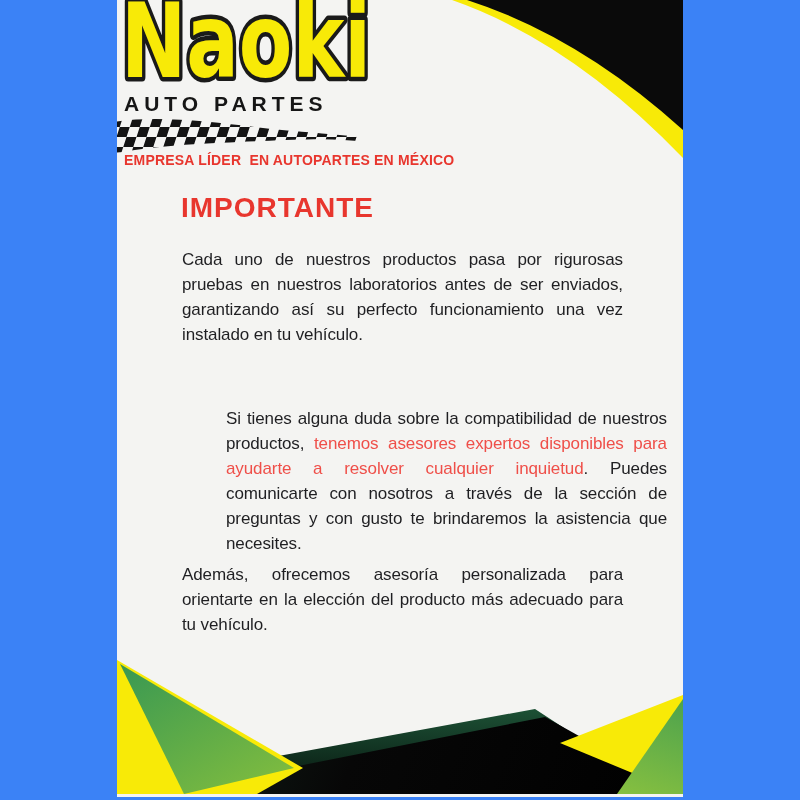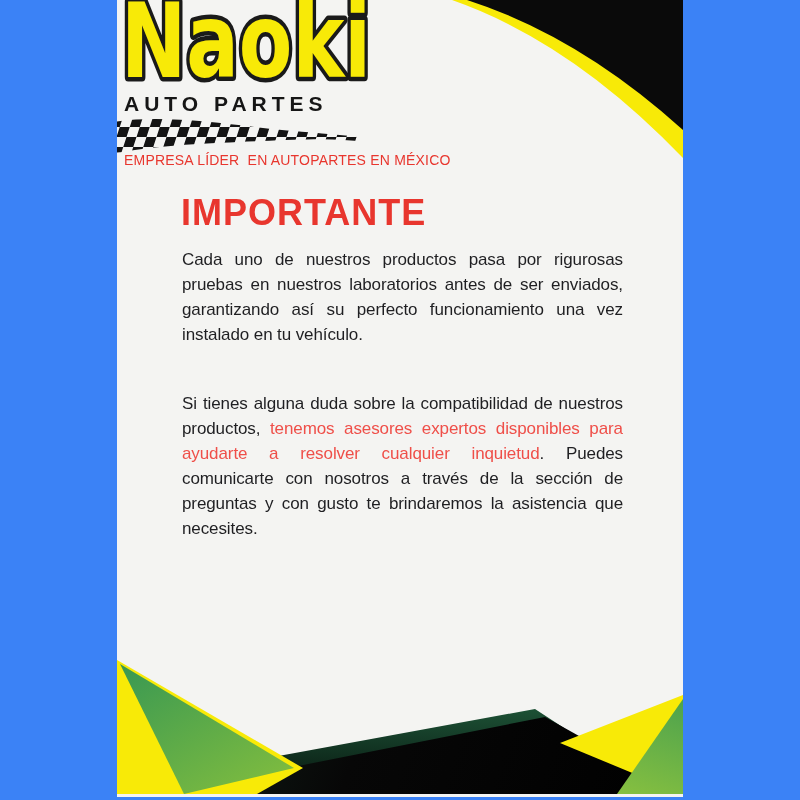--- a/index.html
+++ b/index.html
@@ -21,40 +21,40 @@
   .logo-svg{position:absolute;left:0;top:-7px;width:270px;height:102px;}
   .logo-sub{
     position:absolute;left:7px;top:93px;
     font-size:21px;font-weight:700;letter-spacing:5px;
     color:#161616;transform:scaleY(0.95);transform-origin:left top;
     white-space:pre;
   }
   .flag-svg{position:absolute;left:-4px;top:117px;width:252px;height:36px;}
   .tagline{
     position:absolute;left:7px;top:152px;
-    font-size:14px;font-weight:400;letter-spacing:0.2px;
+    font-size:14px;font-weight:700;letter-spacing:0.2px;
     color:var(--accent-red,#e8362e);
     white-space:pre;
   }
 
   
   .heading{
     position:absolute;left:64px;top:192px;margin:0;
-    font-size:36px;font-weight:700;letter-spacing:1px;
+    font-size:28px;font-weight:700;letter-spacing:1px;
     color:var(--accent-red,#e8362e);
   }
   .para{
     position:absolute;left:65px;width:441px;margin:0;
     font-size:17px;line-height:25px;font-weight:400;
     letter-spacing:-0.1px;
     color:var(--text-dark,#1f1f22);
     text-align:justify;
   }
   .para-1{top:247px;}
-  .para-2{top:391px;}
+  .para-2{top:406px;margin-left:44px;}
   .para-3{top:562px;}
   .hl{color:var(--highlight-red,#ef4f49);}
 
   
   .bottom-decor{
     position:absolute;left:0;right:0;bottom:3px;height:157px;
     pointer-events:none;
   }
   .tri{position:absolute;inset:0;}
   .mountain-green{
@@ -110,20 +110,21 @@
     </svg>
 
     <div class="tagline">EMPRESA LÍDER  EN AUTOPARTES EN MÉXICO</div>
 
     <h1 class="heading">IMPORTANTE</h1>
 
     <p class="para para-1">Cada uno de nuestros productos pasa por rigurosas pruebas en nuestros laboratorios antes de ser enviados, garantizando así su perfecto funcionamiento una vez instalado en tu vehículo.</p>
 
     <p class="para para-2"><span>Si tienes alguna duda sobre la compatibilidad de nuestros productos, </span><span class="hl">tenemos asesores expertos disponibles para ayudarte a resolver cualquier inquietud</span><span>. Puedes comunicarte con nosotros a través de la sección de preguntas y con gusto te brindaremos la asistencia que necesites.</span></p>
 
+    <p class="para para-3">Además, ofrecemos asesoría personalizada para orientarte en la elección del producto más adecuado para tu vehículo.</p>
 
     <div class="bottom-decor">
       <div class="tri mountain-green"></div>
       <div class="tri mountain-black"></div>
       <div class="tri yellow-left"></div>
       <div class="tri green-left"></div>
       <div class="tri yellow-right"></div>
       <div class="tri green-right"></div>
     </div>
 

